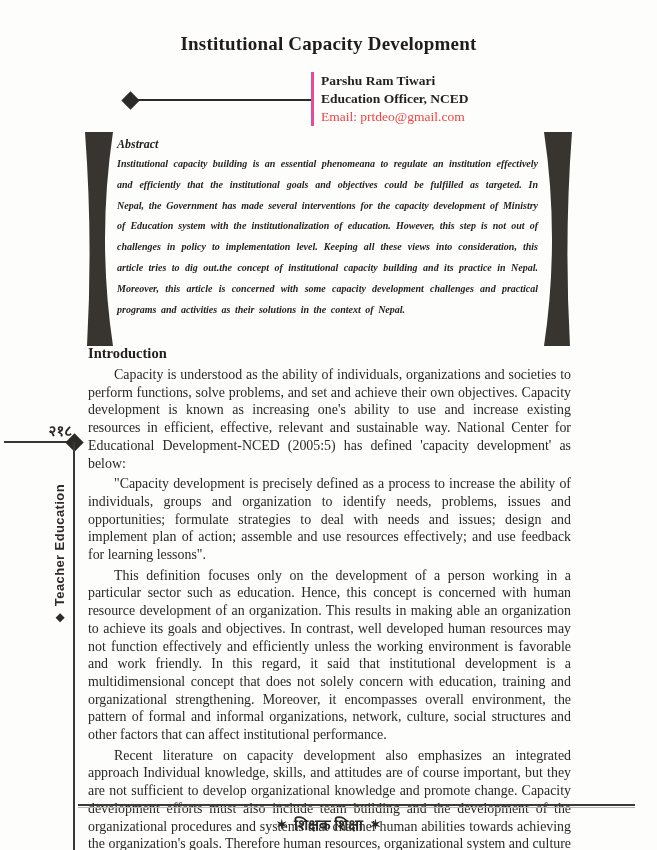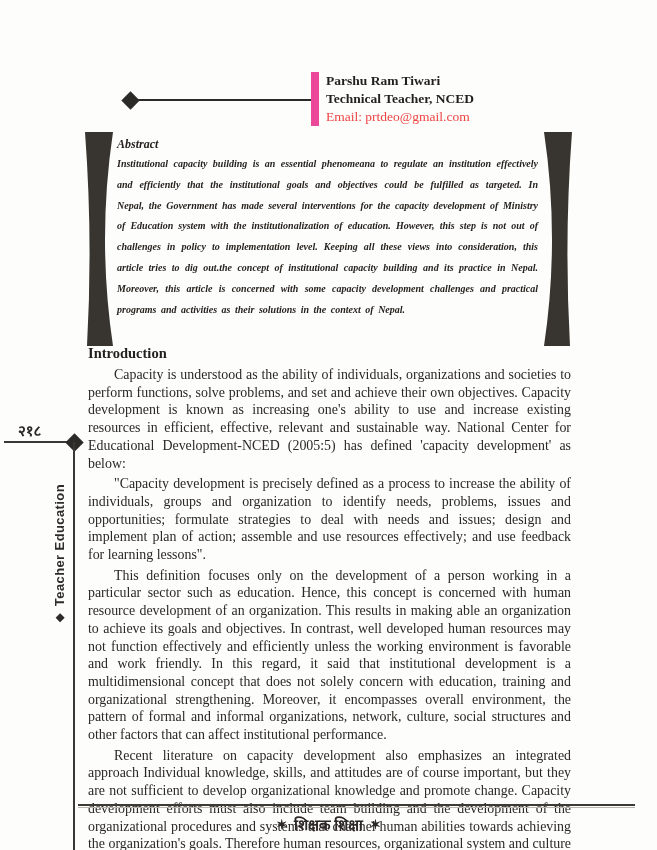--- a/index.html
+++ b/index.html
@@ -26,21 +26,21 @@
     position: absolute; left: 124px; top: 94px;
     width: 13px; height: 13px; background: #2c2a27;
     transform: rotate(45deg);
   }
   .author-rule {
     position: absolute; left: 134px; top: 99px;
     width: 177px; height: 2px; background: #2c2a27;
   }
   .author-block {
     position: absolute; left: 311px; top: 72px;
-    border-left: 8px solid #ec4899;
+    border-left: 3px solid #ec4899;
     padding-left: 7px;
     font-size: 13.5px; line-height: 18px;
   }
   .author-name, .author-role { font-weight: bold; color: #221f1c; }
   .author-email { color: #ef4444; }
 
   
   .wedge { position: absolute; }
   .wedge-left  { left: 84px;  top: 132px; }
   .wedge-right { left: 543px; top: 132px; }
@@ -64,21 +64,21 @@
   .body-text {
     position: absolute; left: 88px; top: 366px; width: 483px;
     font-size: 13.9px; line-height: 17.7px; text-align: justify;
     color: #2b2824;
   }
   .body-text p { margin: 0 0 3px 0; text-indent: 26px; font-family: Liberation Serif, serif; }
 
   
   .page-number {
     position: absolute; left: 18px; top: 420px; width: 54px;
-    text-align: left; font-size: 15px; font-weight: bold;
+    text-align: right; font-size: 15px; font-weight: bold;
     font-family: "DejaVu Sans", sans-serif; color: #2b2825;
   }
   .pn-rule {
     position: absolute; left: 4px; top: 441px;
     width: 68px; height: 2px; background: #3a3835;
   }
   .pn-diamond {
     position: absolute; left: 68px; top: 436px;
     width: 13px; height: 13px; background: #2c2a27;
     transform: rotate(45deg);
@@ -107,26 +107,27 @@
     text-align: center; font-size: 15px; font-weight: bold; color: #2b2724;
     font-family: Liberation Serif, serif;
   }
   .footer .star { font-size: 13px; margin: 0 7px; vertical-align: 1px; }
 </style>
 </head>
 <body>
 
 <div class="page">
 
+  <h1 class="title">Institutional Capacity Development</h1>
 
   <div class="author-diamond"></div>
   <div class="author-rule"></div>
   <div class="author-block">
     <div class="author-name">Parshu Ram Tiwari</div>
-    <div class="author-role">Technical Teacher, NCED</div>
+    <div class="author-role">Education Officer, NCED</div>
     <div class="author-email">Email: prtdeo@gmail.com</div>
   </div>
 
   <svg class="wedge wedge-left" width="30" height="214" viewBox="0 0 30 214">
     <path d="M1,0 L29,0 Q13,107 29,214 L3,214 Q9,107 1,0 Z" fill="#38342f"></path>
   </svg>
   <svg class="wedge wedge-right" width="30" height="214" viewBox="0 0 30 214">
     <path d="M29,0 L1,0 Q17,107 1,214 L27,214 Q21,107 29,0 Z" fill="#38342f"></path>
   </svg>
 

